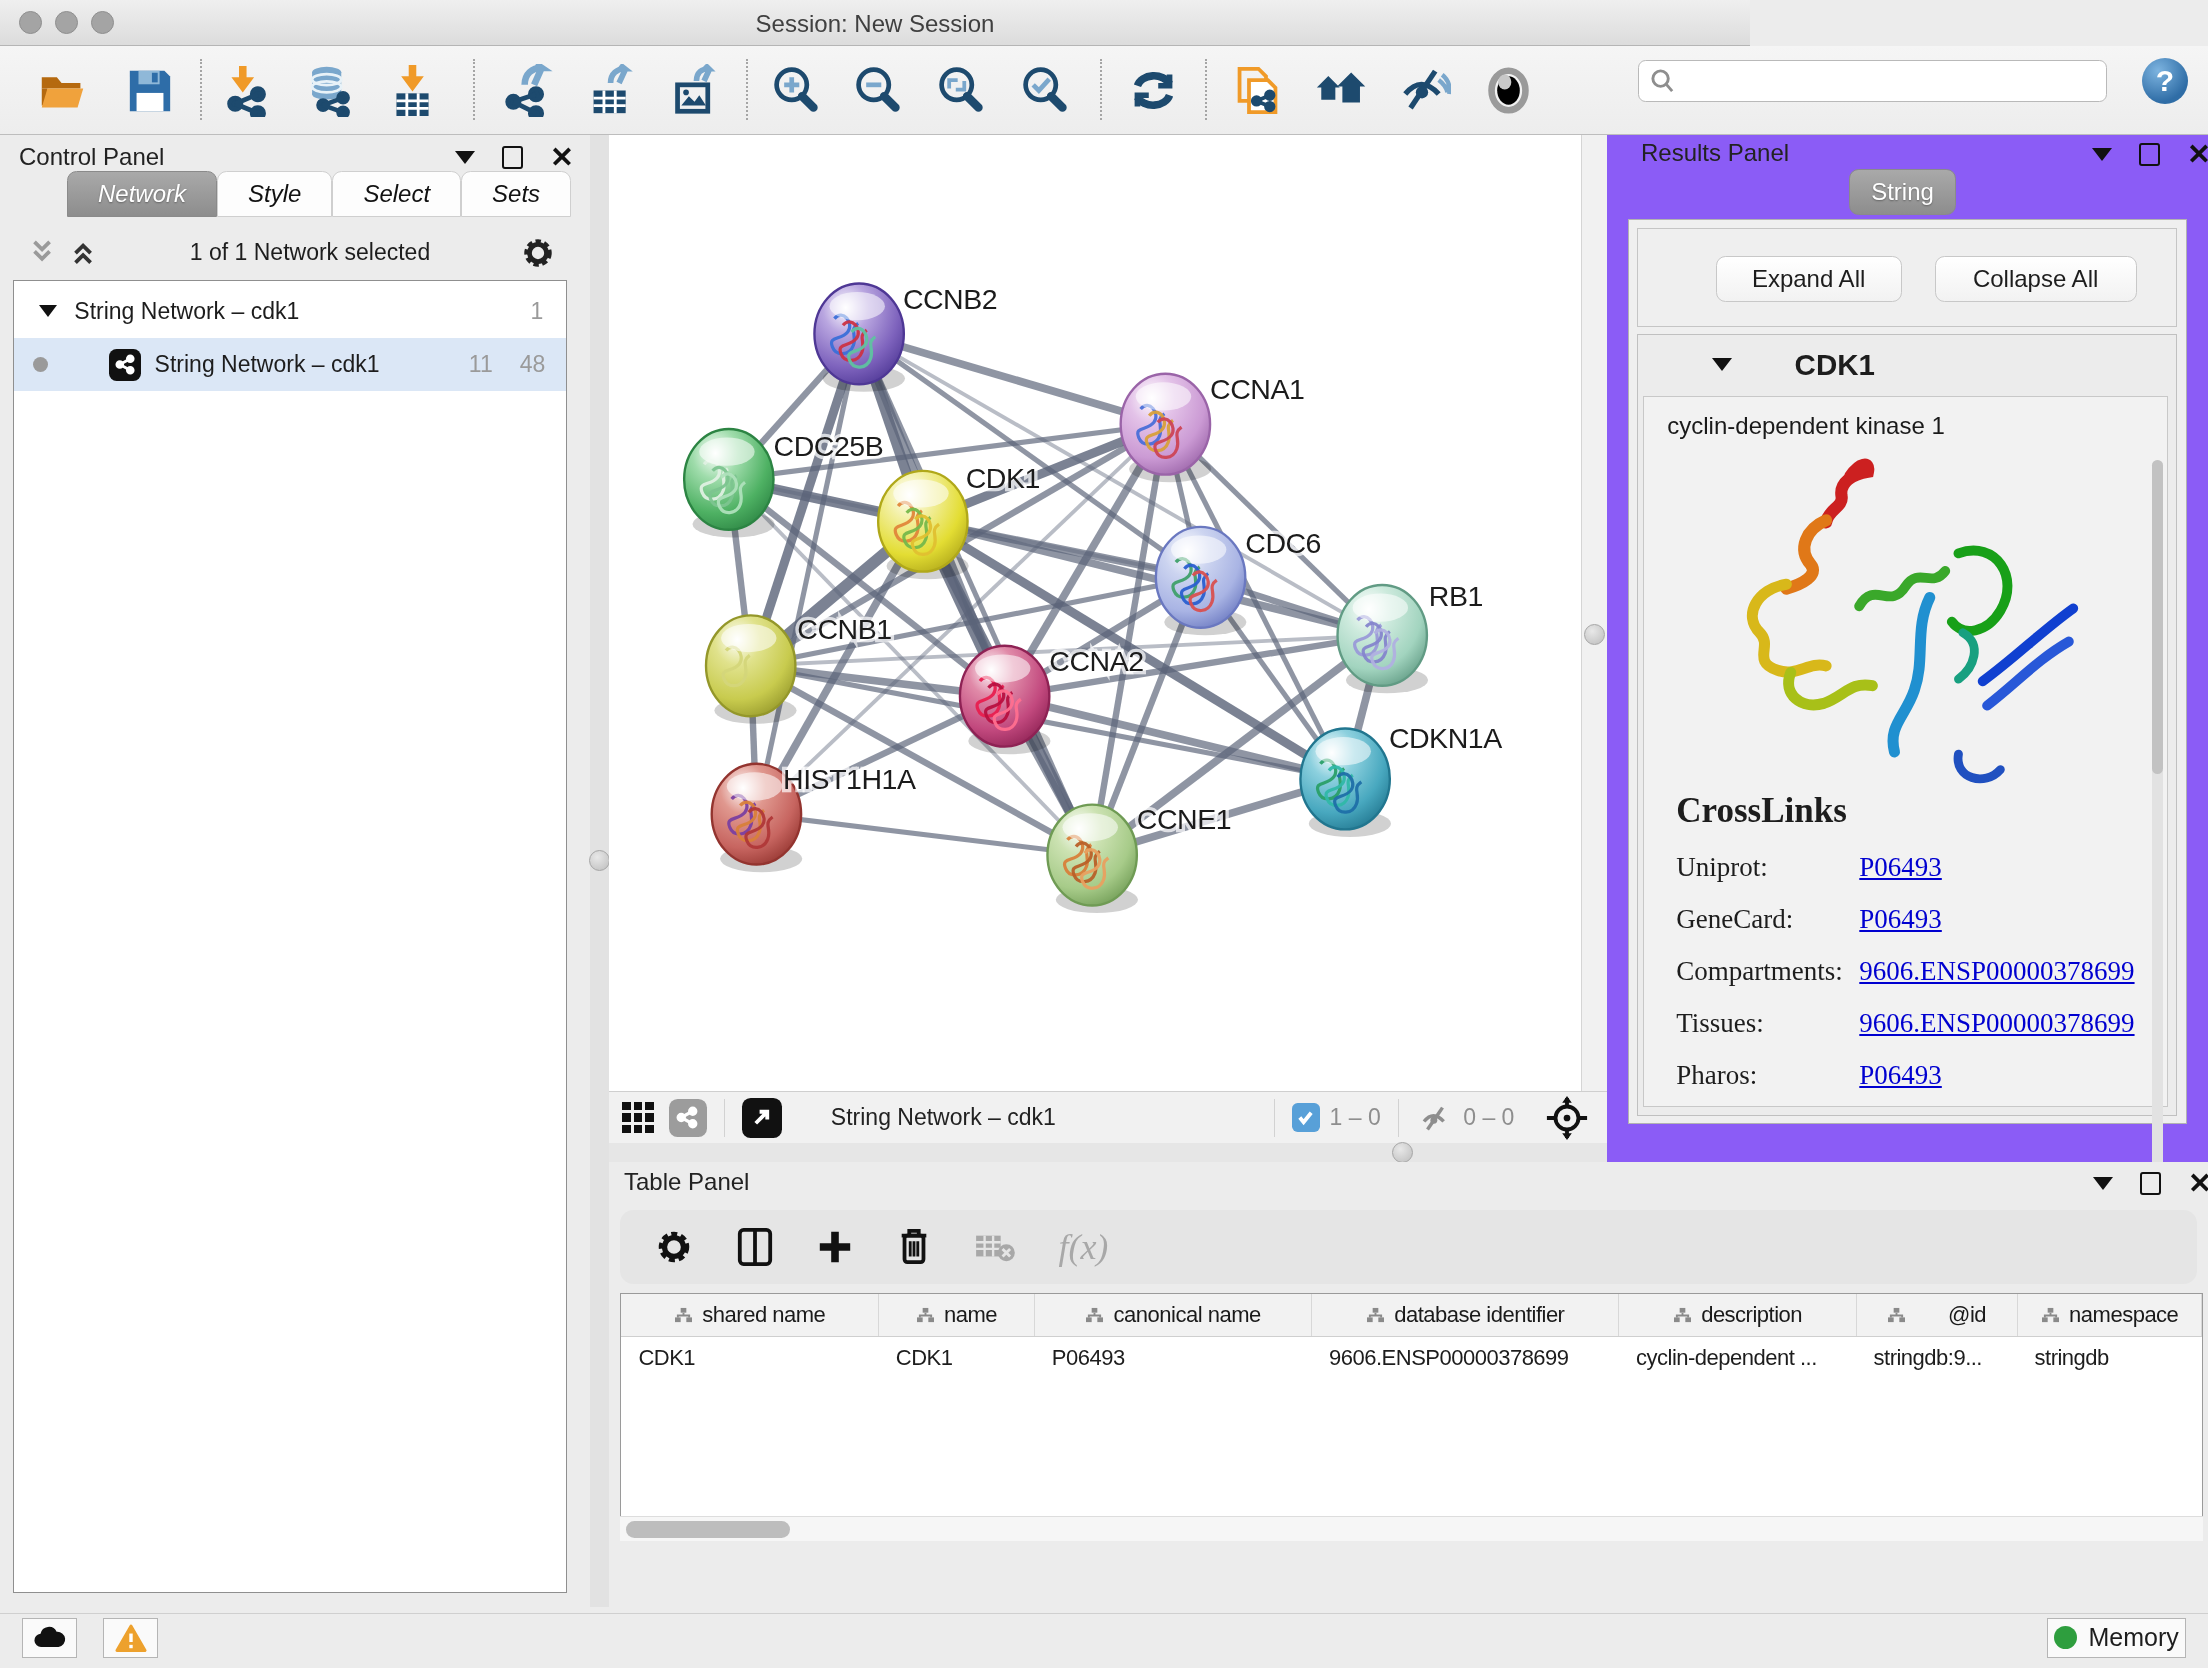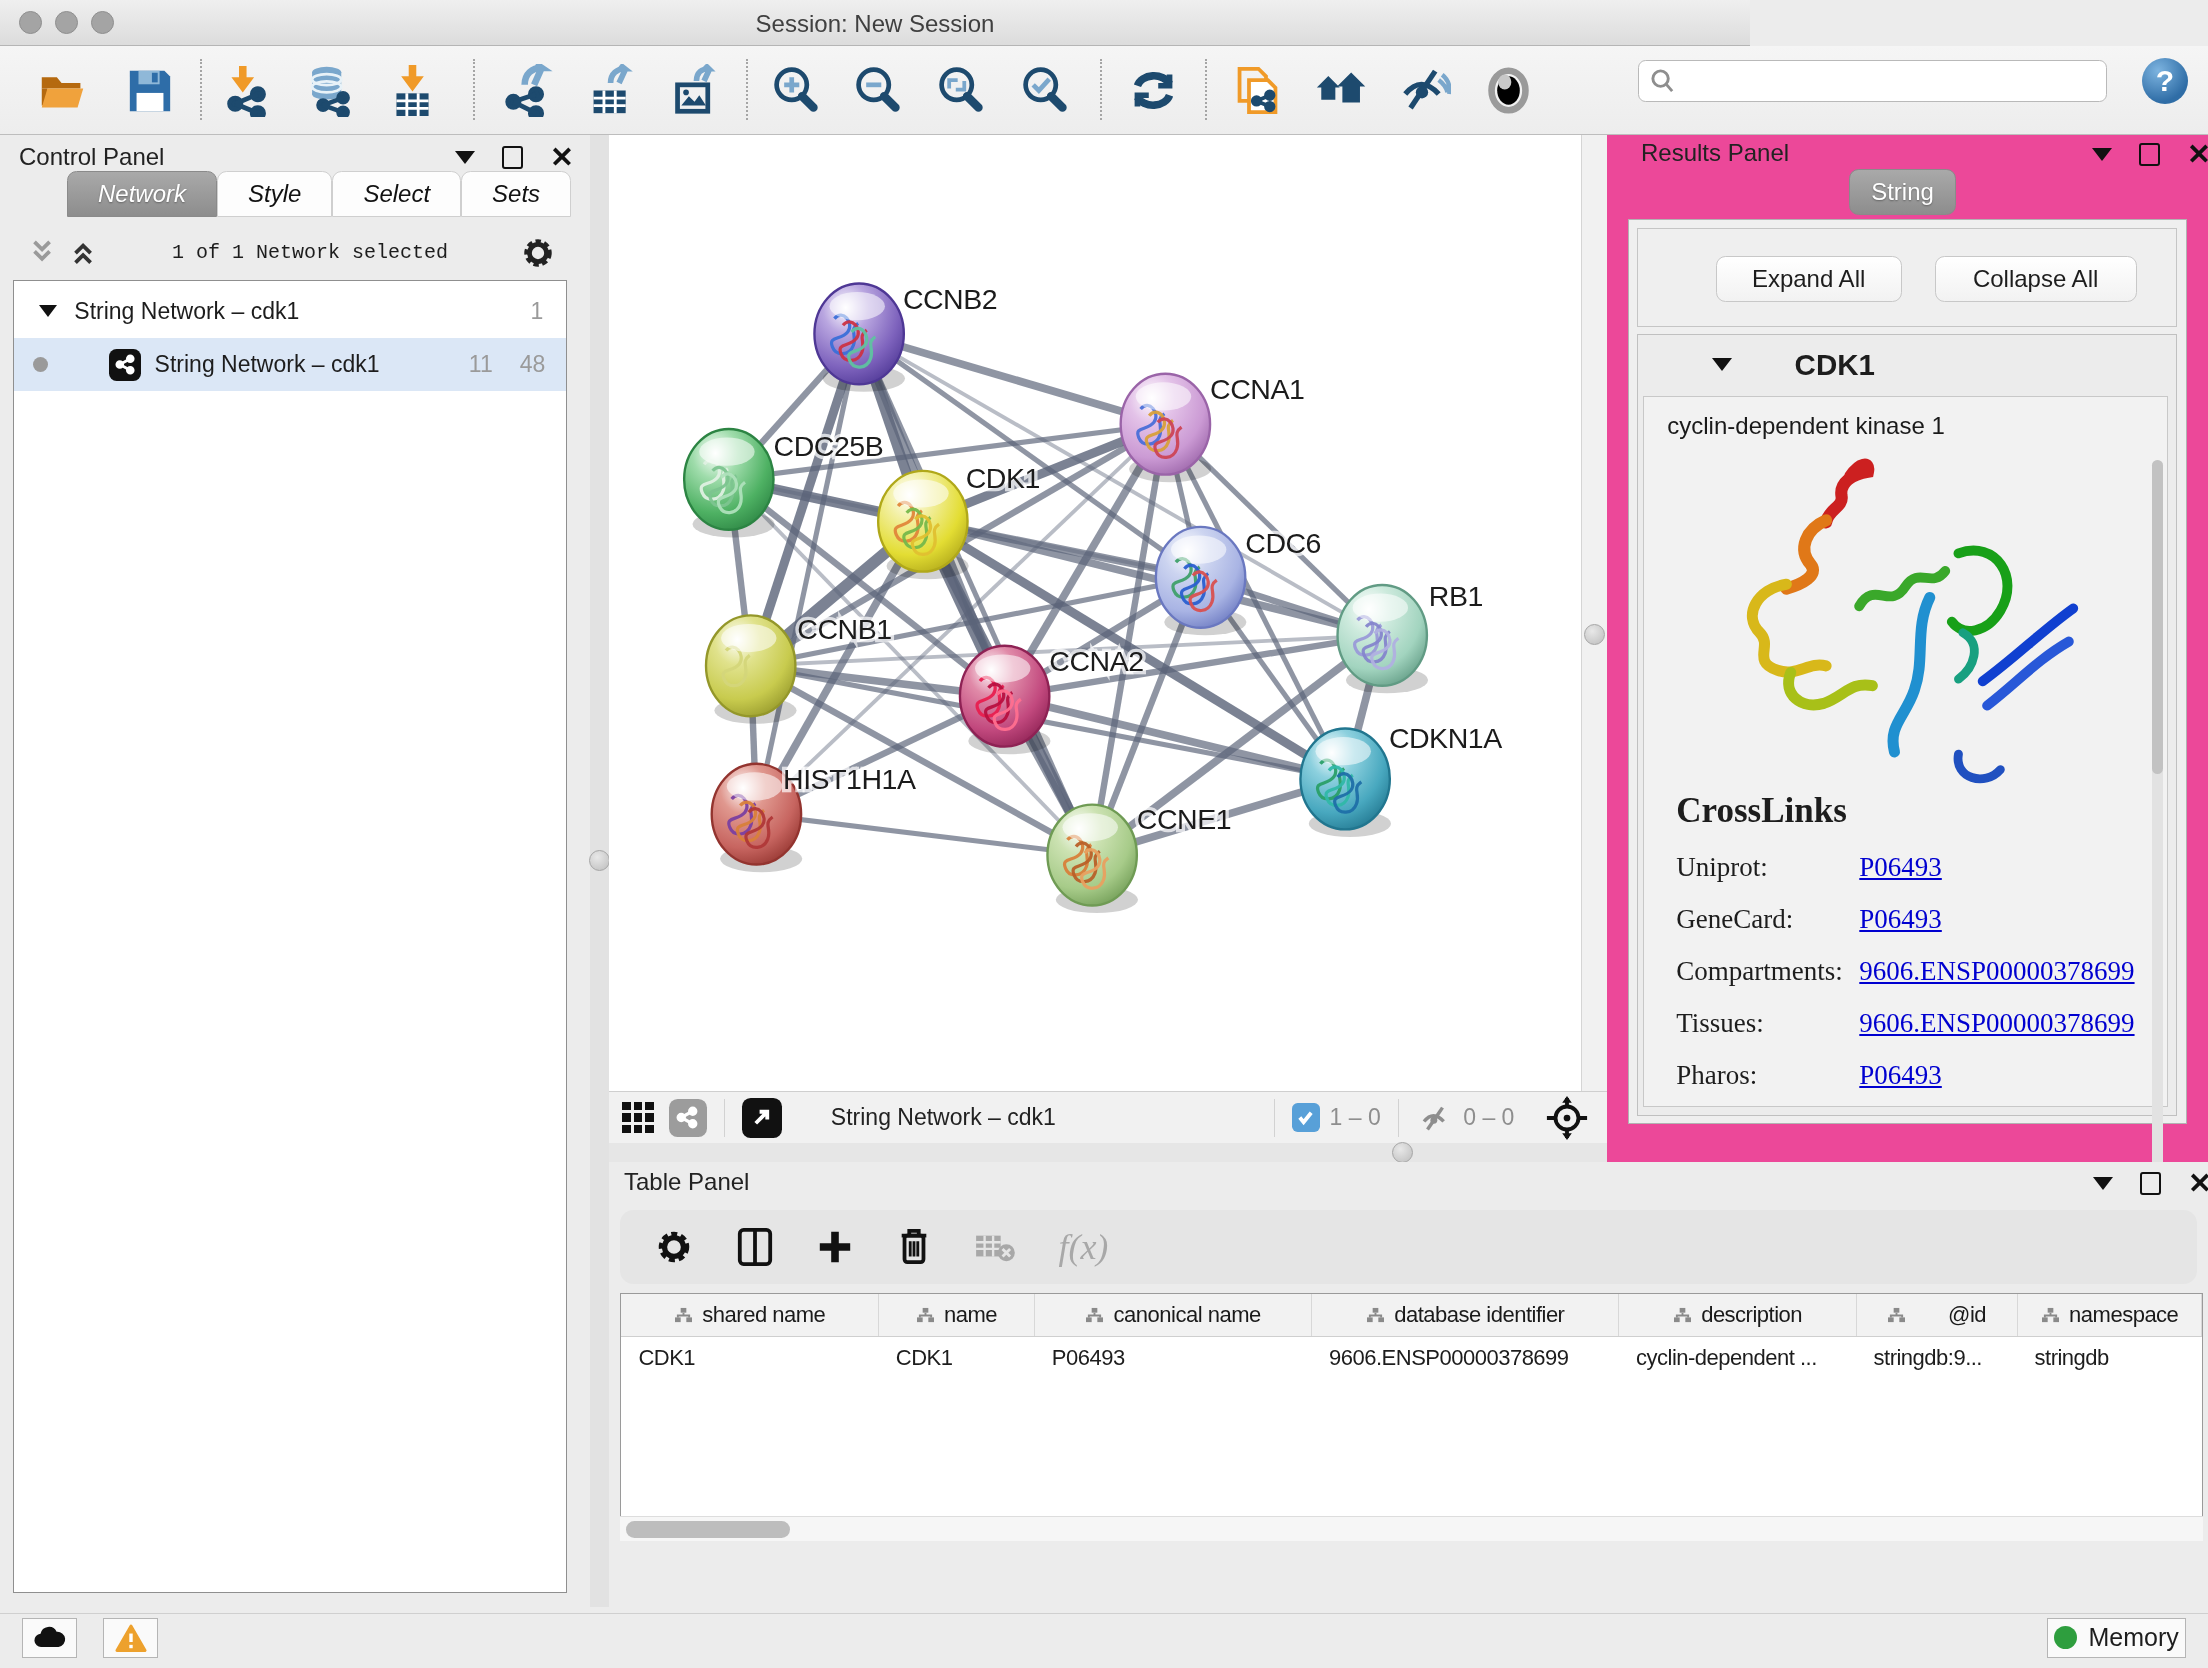--- a/index.html
+++ b/index.html
@@ -36,21 +36,21 @@
   .tab { height:46px; display:flex; align-items:center; justify-content:center; font-size:24px;
     background:#fdfdfd; border:1px solid #cfcfcf; border-radius:9.5px; color:#111; }
   .tab.active { background:linear-gradient(#a9a9a9,#8d8d8d); color:#fff; border-color:#8a8a8a;
     text-shadow:0 1px 1.9px rgba(0,0,0,.35); }
 
   
   .control-panel { position:absolute; left:0; top:135px; width:590px; height:1472px; background:#ececec; }
   .cp-tabs { position:absolute; left:67px; top:36px; display:flex; }
   .cp-tabs .tab { min-width:101px; padding:0 30px; border-bottom-left-radius:0; border-bottom-right-radius:0;font-style:italic; }
   .cp-selbar { position:absolute; left:13.3px; top:91px; width:554px; height:53px; display:flex; align-items:center; }
-  .cp-selbar .seltext { flex:1; text-align:center; font-size:20px;font-family:Liberation Mono, monospace; }
+  .cp-selbar .seltext { flex:1; text-align:center; font-size:23px; }
   .tree-box { position:absolute; left:13.3px; top:145px; width:554px; height:1313px; background:#fff; border:1.9px solid #8f8f8f; }
   .tree-row { position:absolute; left:0; width:100%; height:53px; display:flex; align-items:center; font-size:23px; }
   .tree-row .cnt { color:#9a9a9a; }
   .row-selected { background:#dbe7f6; }
   .share-badge { width:32px; height:32px; background:#111; border-radius:7.6px; display:flex; align-items:center; justify-content:center; }
   .gray-dot { width:15px; height:15px; border-radius:50%; background:#9a9a9a; }
 
   
   .vsplit { position:absolute; background:#e2e2e2; }
   .grip { position:absolute; width:21px; height:21px; border-radius:50%;
@@ -65,21 +65,21 @@
   .net-strip .ntitle { font-size:23px; color:#222; }
   .counts { display:flex; align-items:center; gap:9.5px; color:#8e8e8e; font-size:23px; }
   .checkbox-blue { width:28.5px; height:28.5px; background:#58a0d8; border-radius:5.7px; display:flex; align-items:center; justify-content:center; }
   .grid-icon { display:grid; grid-template-columns:repeat(3,8.6px); grid-template-rows:repeat(3,8.6px); gap:2.9px; }
   .grid-icon div { background:#111; }
   .share-gray { width:38px; height:38px; background:#9c9c9c; border-radius:8.6px; display:flex; align-items:center; justify-content:center; }
   .arrow-box { width:40px; height:40px; background:#111; border-radius:8.6px; display:flex; align-items:center; justify-content:center; }
   .hsplit { position:absolute; left:609px; top:1143px; width:1600px; height:19px; background:#e6e6e6; }
 
   
-  .results-panel { position:absolute; left:1607px; top:135px; width:601px; height:1027px; background:#ec4899;text-decoration:underline; }
+  .results-panel { position:absolute; left:1607px; top:135px; width:601px; height:1027px; background:#8b5cf6;text-decoration:underline; }
   .rp-tab { position:absolute; left:242px; top:34px; width:107px; }
   .rp-outer { position:absolute; left:21px; top:84px; width:559px; height:905px; border:1.9px solid #b2b2b2; background:#efefef; }
   .rp-buttons { position:absolute; left:7.6px; top:7.6px; width:540px; height:99px; border:1.9px solid #c5c5c5; background:#efefef; }
   .btn { background:linear-gradient(#ffffff,#f2f2f2); border:1.9px solid #c8c8c8; border-radius:9.5px;
     font-size:24px; display:flex; align-items:center; justify-content:center; }
   .rp-section { position:absolute; left:7.6px; top:114px; width:540px; height:782px; border:1.9px solid #c0c0c0; background:#ececec; }
   .rp-gene-row { position:absolute; left:0; top:0; width:100%; height:59px; display:flex; align-items:center; }
   .rp-gene { font-size:29.5px; font-weight:bold; }
   .rp-inner { position:absolute; left:5.7px; top:61px; width:525px; height:711px; border:1.9px solid #c8c8c8; background:#f2f2f2; }
   .rp-desc { position:absolute; left:23px; top:15px; font-size:24px; color:#1a1a1a; }

